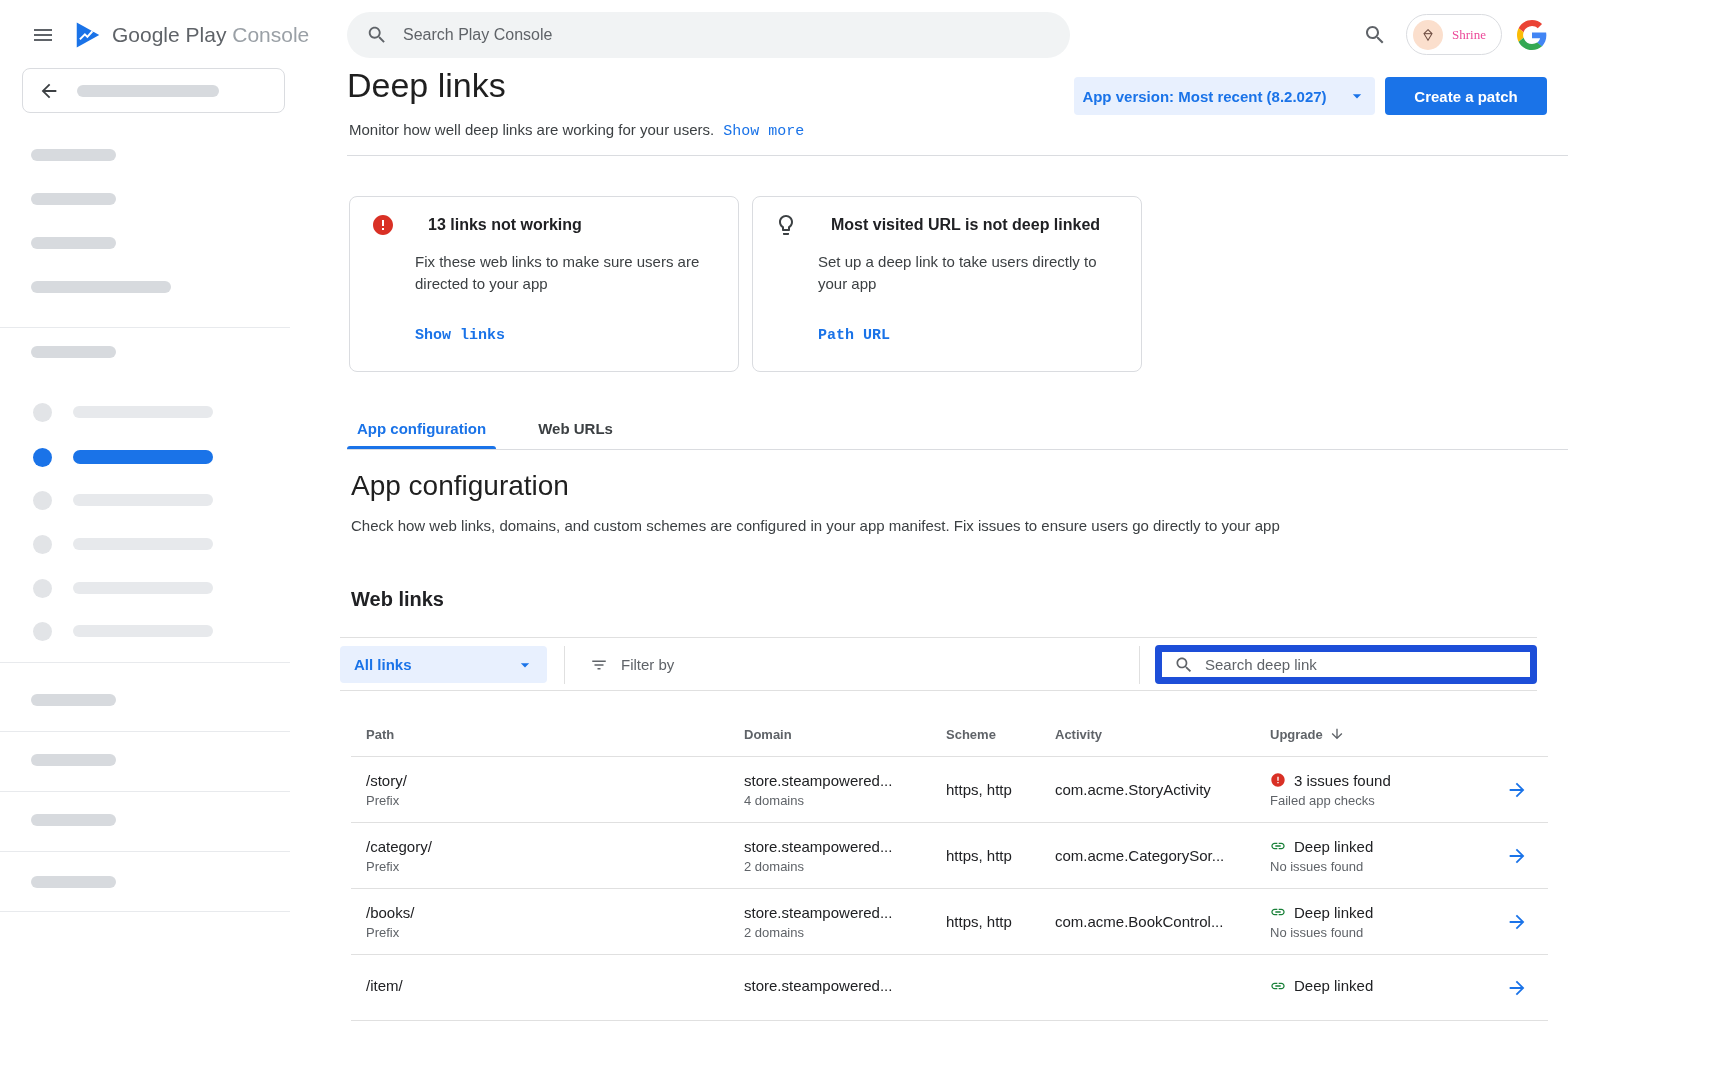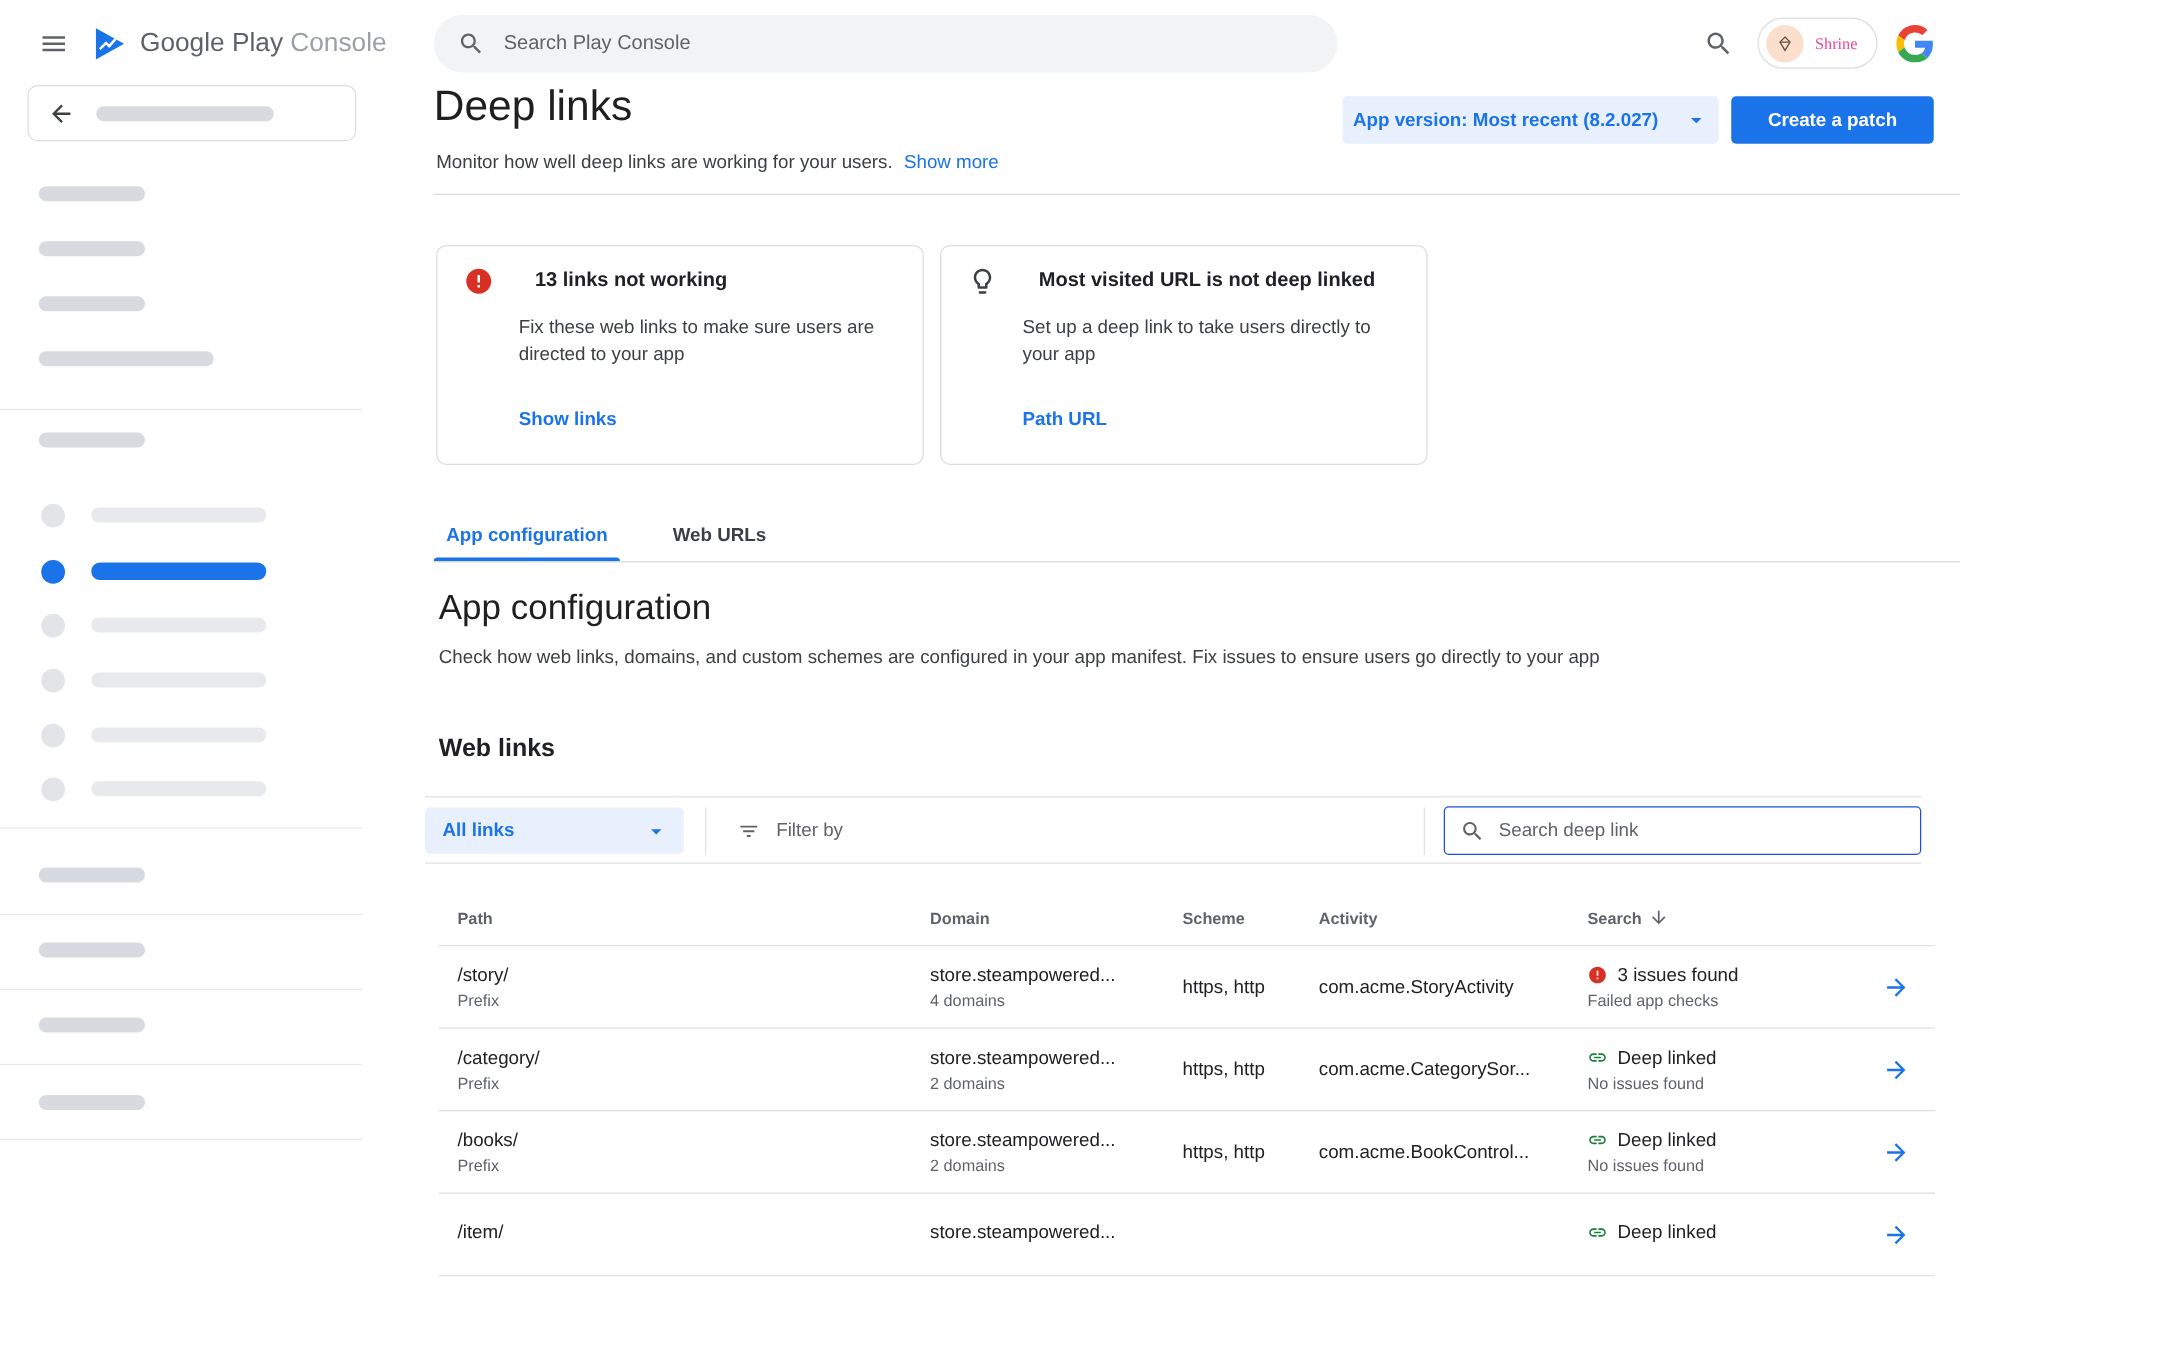--- a/index.html
+++ b/index.html
@@ -1,20 +1,20 @@
 <!DOCTYPE html>
 <html><head>
 <meta charset="utf-8">
 <style>
   * { margin:0; padding:0; box-sizing:border-box; }
   html,body { background:#fff; }
   body { font-family:"Liberation Sans", sans-serif; color:#202124; overflow:hidden; }
   #app { position:relative; width:1728px; height:1080px; background:#fff; overflow:hidden; }
   svg { display:block; }
-  a { text-decoration:none; }
+  a { text-decoration:none;font-family:Liberation Mono, monospace; }
 
   
   #sidebar { position:absolute; left:0; top:0; width:290px; height:1080px; background:#fff; }
   .hamburger { position:absolute; left:26px; top:18px; width:34px; height:34px; display:flex; align-items:center; justify-content:center; cursor:pointer; }
   .logo { position:absolute; left:73px; top:20px; display:flex; align-items:center; gap:9px; }
   .logo-text { font-size:21px; color:#5f6368; white-space:nowrap; }
   .logo-text .lite { color:#9aa0a6; }
   .back-card { position:absolute; left:22px; top:68px; width:263px; height:45px; border:1px solid #dadce0; border-radius:8px; display:flex; align-items:center; padding:0 15px; gap:17px; cursor:pointer; background:#fff; }
   .back-card .bar { width:142px; height:12px; border-radius:6px; background:#d7dade; }
   .sk { position:absolute; height:12px; border-radius:6px; background:#d7dade; }
@@ -63,21 +63,21 @@
   h2 { position:absolute; left:351px; top:470px; font-size:28px; font-weight:400; color:#1f1f1f; }
   .desc { position:absolute; left:351px; top:517px; font-size:15px; color:#3c4043; width:1100px; }
   h3 { position:absolute; left:351px; top:588px; font-size:20px; font-weight:700; color:#202124; }
 
   
   .filterbar { position:absolute; left:340px; top:637px; width:1197px; height:54px; border-top:1px solid #e0e0e0; border-bottom:1px solid #e0e0e0; }
   .links-dd { position:absolute; left:0; top:8px; width:207px; height:37px; background:#e8f0fe; border-radius:4px; display:flex; align-items:center; justify-content:space-between; padding:0 12px 0 14px; color:#1a73e8; font-size:15px; font-weight:700; cursor:pointer; }
   .vd { position:absolute; top:8px; width:1px; height:38px; background:#e0e0e0; }
   .vd1 { left:224px; } .vd2 { left:799px; }
   .filter-by { position:absolute; left:240px; top:0; height:53px; display:flex; align-items:center; gap:13px; color:#5f6368; font-size:15px; cursor:pointer; padding:0 10px; }
-  .dl-search { position:absolute; left:815px; top:7px; width:382px; height:39px; border:1px solid #1d4ed8; border-radius:4px; display:flex; align-items:center; gap:11px; padding:0 12px; background:#fff; }
+  .dl-search { position:absolute; left:815px; top:7px; width:382px; height:39px; border:7px solid #1d4ed8; border-radius:4px; display:flex; align-items:center; gap:11px; padding:0 12px; background:#fff; }
   .dl-search input { flex:1; border:0; outline:0; background:transparent; font-size:15px; color:#202124; font-family:inherit; }
   .dl-search input::placeholder { color:#5f6368; }
 
   
   .table { position:absolute; left:351px; top:691px; width:1197px; }
   .tgrid { display:grid; grid-template-columns:378px 202px 109px 215px 220px 1fr; padding-left:15px; }
   .thead { height:66px; align-items:end; padding-bottom:14px; border-bottom:1px solid #e0e0e0; font-size:13px; font-weight:700; color:#5f6368; }
   .col-status { display:flex; align-items:center; gap:6px; cursor:pointer; }
   .trow { height:66px; align-items:center; border-bottom:1px solid #e0e0e0; cursor:pointer; }
   .cell-2l { display:flex; flex-direction:column; justify-content:center; gap:4px; }
@@ -258,21 +258,21 @@
     </div>
   </div>
 
   <div class="table">
     <div class="tgrid thead">
       <span>Path</span>
       <span>Domain</span>
       <span>Scheme</span>
       <span>Activity</span>
       <span class="col-status">
-        <span>Search</span>
+        <span>Upgrade</span>
         <svg width="16" height="16" viewBox="0 0 24 24">
             <path fill="#5f6368" d="M20 12l-1.41-1.41L13 16.17V4h-2v12.17l-5.58-5.59L4 12l8 8 8-8z"></path>
           </svg>
       </span>
       <span></span>
     </div>
 
     <div class="tgrid trow type-error">
       <div class="cell-2l">
           <span class="primary">/story/</span>

